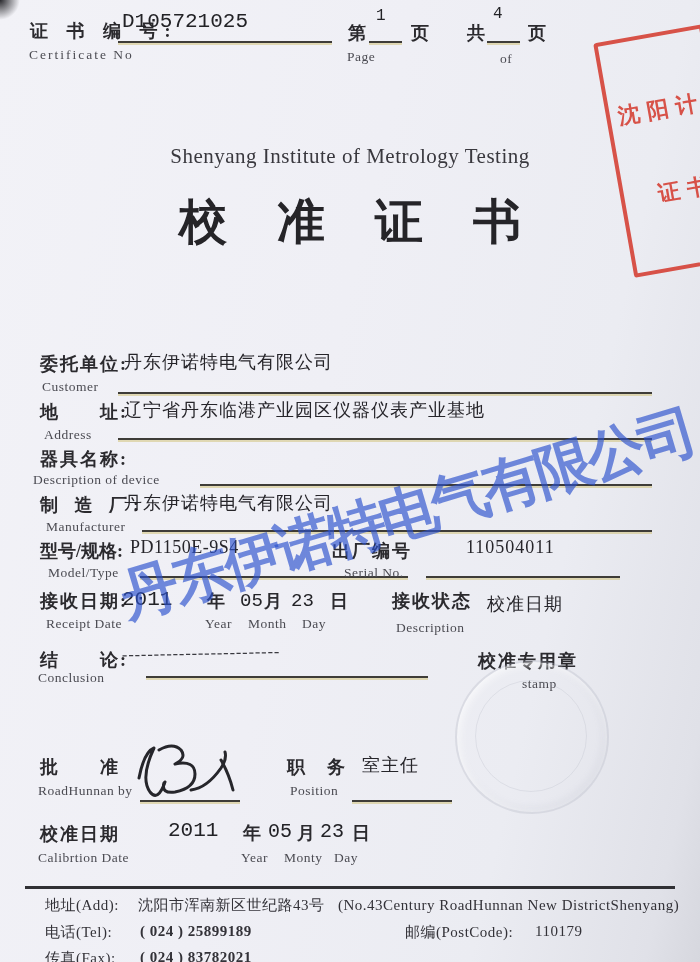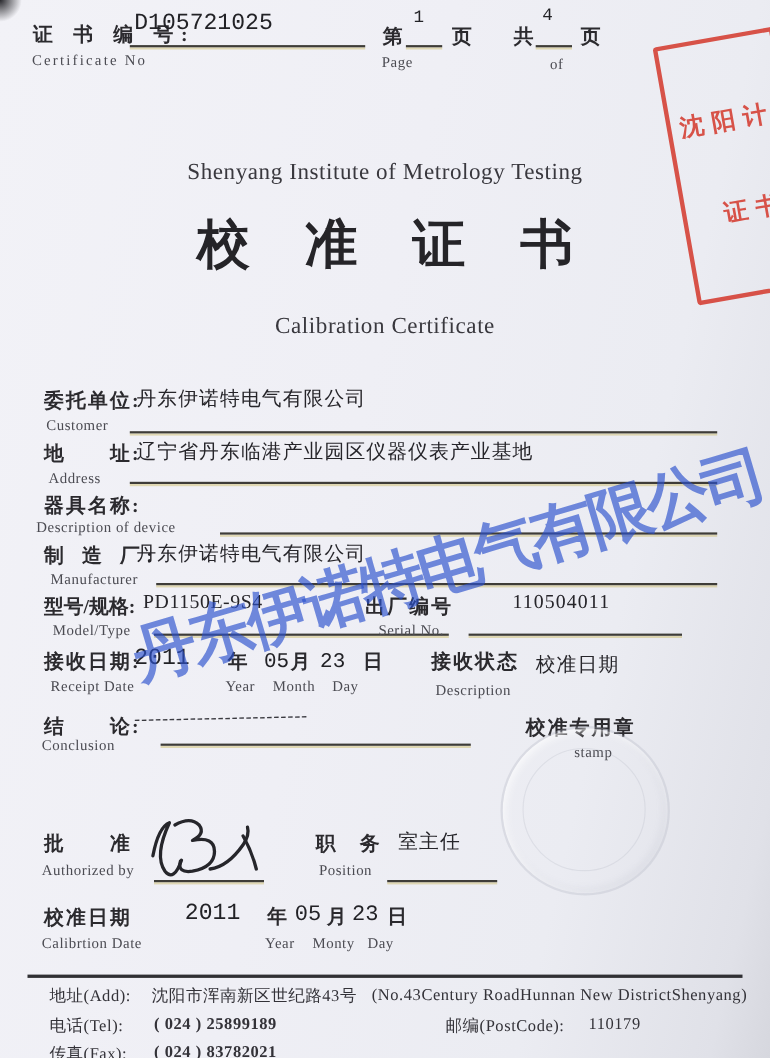--- a/index.html
+++ b/index.html
@@ -80,21 +80,20 @@
   <div class="abs cn" style="left:528px;top:21px">页</div>
   <div class="abs en" style="left:500px;top:51px">of</div>
 
   <div class="abs stamp" style="right:-24px;top:32px">
     <div>沈阳计</div>
     <div class="l2">证书</div>
   </div>
 
   <div class="abs title-en" style="left:0;top:144px">Shenyang Institute of Metrology Testing</div>
   <div class="abs title-cert" style="left:0;top:190px">校准证书</div>
-  <div class="abs title-en" style="left:0;top:284px">Calibration Certificate</div>
 
   <div class="abs cn" style="left:40px;top:352px">委托单位:</div>
   <div class="abs en" style="left:42px;top:379px">Customer</div>
   <div class="abs val" style="left:124px;top:350px">丹东伊诺特电气有限公司</div>
   <div class="abs line" style="left:118px;top:392px;width:534px"></div>
 
   <div class="abs cn" style="left:40px;top:400px">地　　址:</div>
   <div class="abs en" style="left:44px;top:427px">Address</div>
   <div class="abs val" style="left:124px;top:398px">辽宁省丹东临港产业园区仪器仪表产业基地</div>
   <div class="abs line" style="left:118px;top:438px;width:534px"></div>
@@ -140,21 +139,21 @@
   <div class="abs line" style="left:146px;top:676px;width:282px"></div>
 
   <div class="abs cn" style="left:478px;top:649px">校准专用章</div>
   <div class="abs en" style="left:522px;top:676px">stamp</div>
 
   <div class="abs emboss" style="left:455px;top:660px">
     <div class="inner"></div>
   </div>
 
   <div class="abs cn" style="left:40px;top:755px">批　　准</div>
-  <div class="abs en" style="left:38px;top:783px">Authorized by</div>
+  <div class="abs en" style="left:38px;top:783px">RoadHunnan by</div>
   <svg class="abs" style="left:125px;top:732px" width="120" height="70" viewBox="0 0 120 70" aria-label="沈宏">
     <path class="sig" d="M14,46 q5,-26 15,-30 q-14,30 -4,44 q8,10 15,-10"></path>
     <path class="sig" d="M34,18 q14,-8 22,0 q6,8 -6,14 q20,-4 20,10 q0,14 -20,18 q-14,2 -11,-9"></path>
     <path class="sig" d="M66,58 q16,-2 30,-22 q6,-9 4,-16"></path>
     <path class="sig" d="M96,28 q8,14 12,30"></path>
   </svg>
   <div class="abs line" style="left:140px;top:800px;width:100px"></div>
 
   <div class="abs cn" style="left:287px;top:755px">职　务</div>
   <div class="abs en" style="left:290px;top:783px">Position</div>

